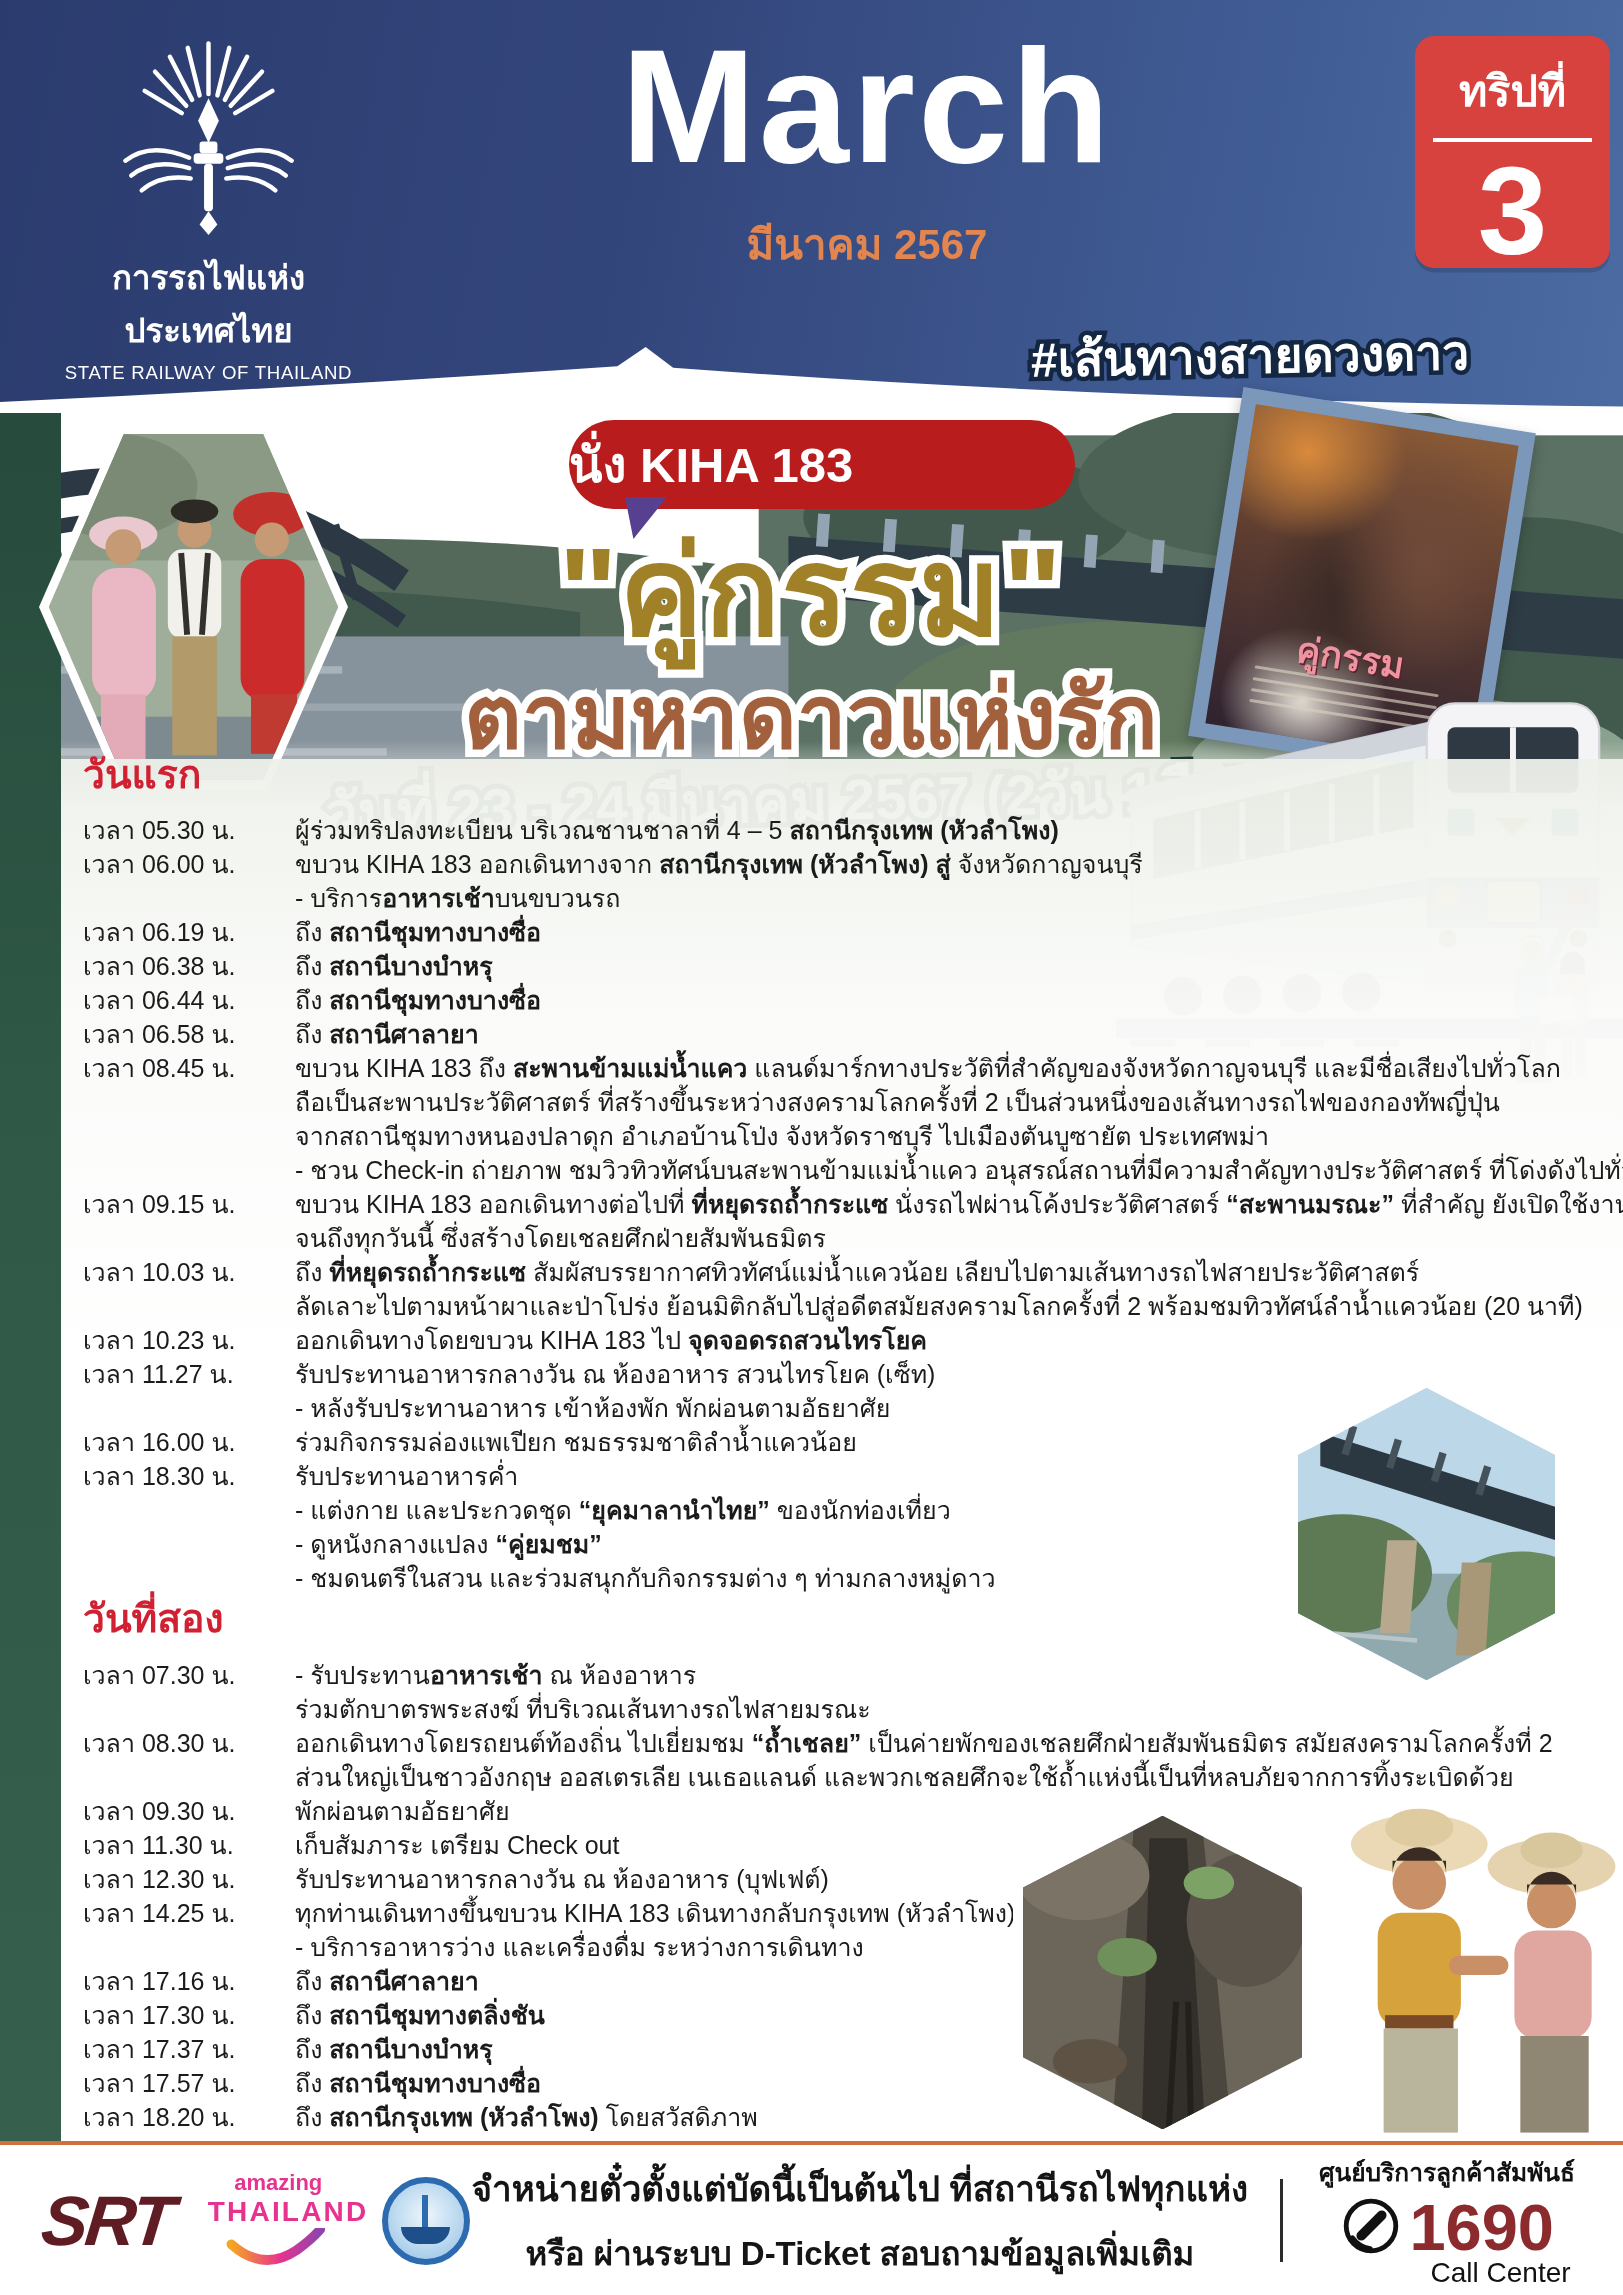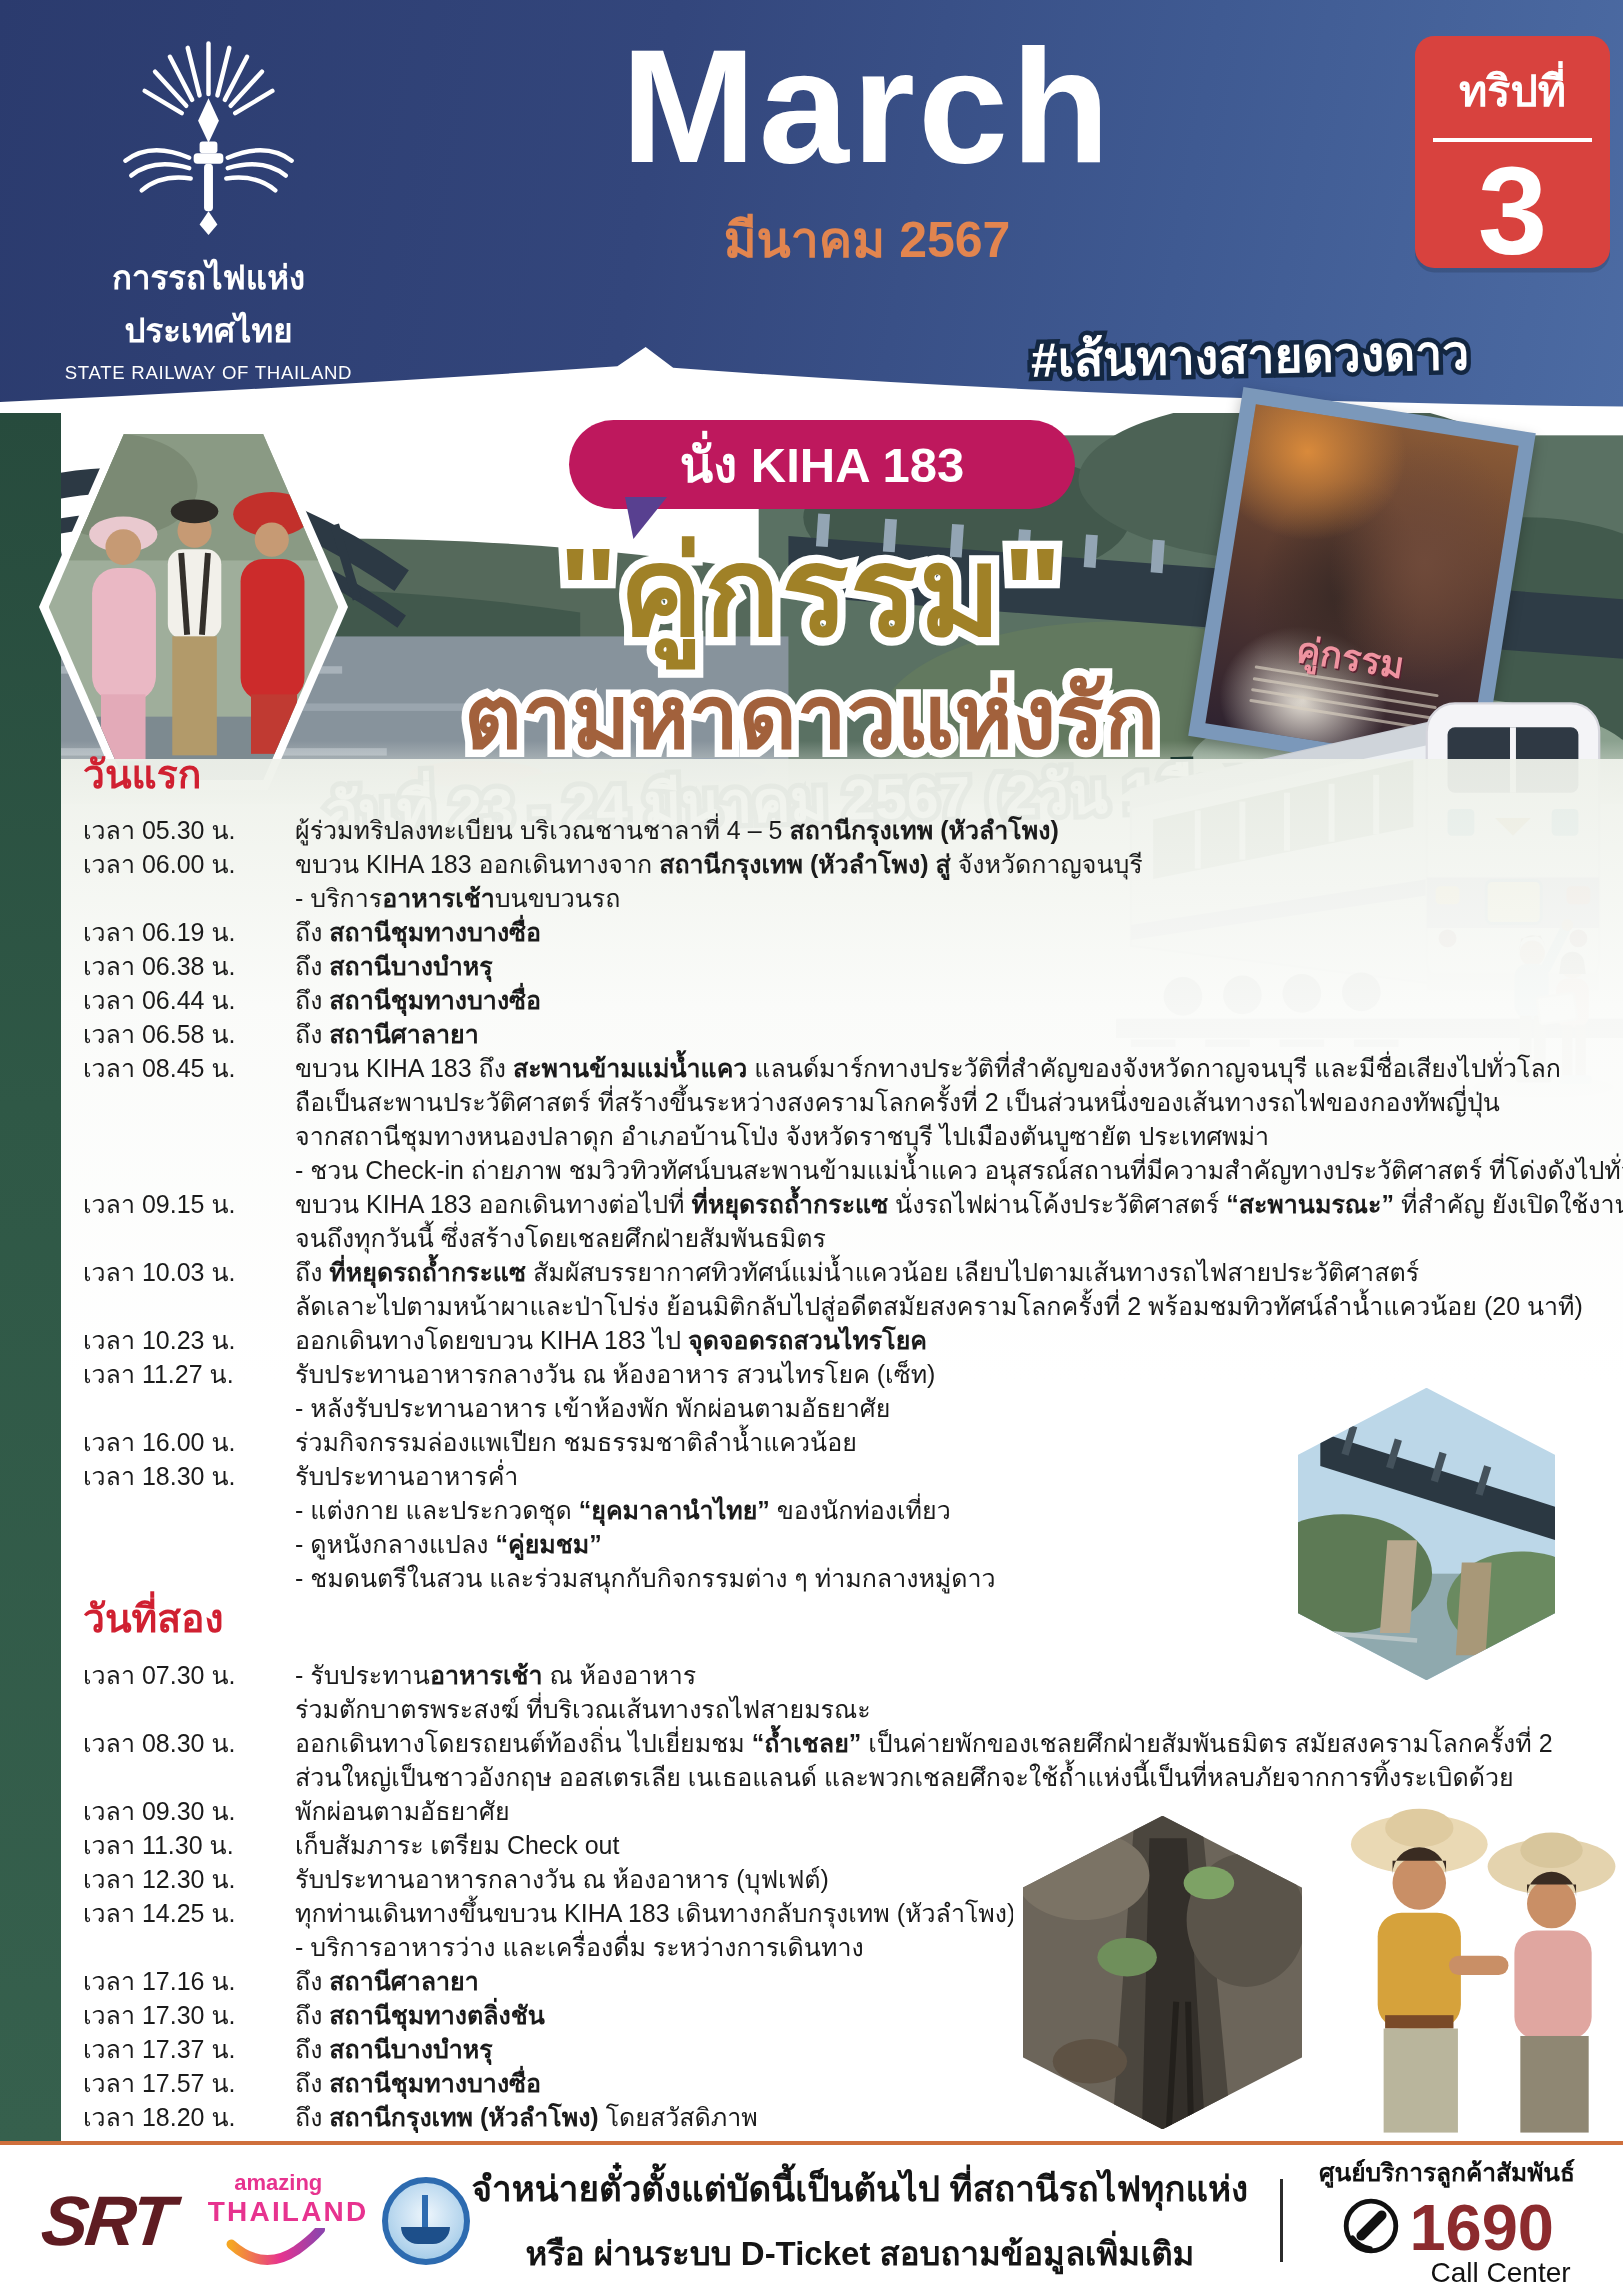--- a/index.html
+++ b/index.html
@@ -8,22 +8,22 @@
   .abs{position:absolute;}
 
   
   .header{left:0;top:0;width:1623px;height:417px;
           background:linear-gradient(100deg,#2b3b6e 0%,#33467c 40%,#3f5a92 72%,#4c6ba3 100%);}
   .org-block{left:45px;top:30px;width:327px;text-align:center;color:#fff;}
   .org-name-th{font-size:33px;font-weight:700;margin-top:10.4px;}
   .org-name-en{font-size:18.6px;letter-spacing:0.7px;margin-top:4.5px;}
   .month-en{left:521px;top:13.4px;width:692px;text-align:center;color:#ffffff;
             font-size:162px;font-weight:800;letter-spacing:3px;}
-  .month-th{left:521px;top:200px;width:692px;text-align:center;color:#e2854f;
-            font-size:50px;font-weight:800;}
+  .month-th{left:521px;top:211px;width:692px;text-align:center;color:#e2854f;
+            font-size:42px;font-weight:800;}
   .trip-card{left:1415px;top:36px;width:195px;height:232px;background:#d8423e;
              border-radius:19.3px;text-align:center;color:#fff;box-shadow:0 4.5px 0 rgba(0,0,0,.15);}
   .trip-label{font-size:43px;font-weight:800;margin-top:21px;}
   .trip-sep{width:159px;height:3.7px;background:#ffffff;margin:13.4px auto 0;}
   .trip-number{font-size:125px;font-weight:800;line-height:1.1;}
   .hashtag-wrap{left:893px;top:318px;width:714px;text-align:center;transform:rotate(-1deg);}
   .header-wave{left:0;top:338px;width:1623px;height:82px;}
 
   
   .outlined{position:relative;display:block;}
@@ -36,22 +36,22 @@
   .scene{left:0;top:413px;width:1623px;height:391px;}
   .side-band-left{left:0;top:413px;width:61px;height:1728px;
                   background:linear-gradient(180deg,#274b3d 0%,#2f5846 40%,#36604d 100%);}
 
   .hex{clip-path:polygon(26% 0,74% 0,100% 50%,74% 100%,26% 100%,0 50%);}
   .hexV{clip-path:polygon(50% 0,100% 23%,100% 77%,50% 100%,0 77%,0 23%);}
   .photo-frame{background:#ffffff;}
   .photo-inner{position:absolute;inset:9.7px;overflow:hidden;}
 
   .people-hex{left:39px;top:424px;width:309px;height:366px;}
-  .bubble{left:569px;top:420px;width:506px;height:89px;background:#be185d;border-radius:46px;
-          display:flex;align-items:center;justify-content:center;}
+  .bubble{left:569px;top:420px;width:506px;height:89px;background:#b91c1c;border-radius:46px;
+          display:flex;align-items:center;justify-content:flex-start;}
   .bubble-tail{left:625px;top:497px;width:42px;height:42px;background:#584090;
                clip-path:polygon(0 0,100% 0,20% 100%);}
   .bubble-text{color:#fff;font-size:49px;font-weight:800;}
   .movie-poster{left:1214px;top:408px;width:296px;height:353px;background:#7b98ba;
                 transform:rotate(9deg);box-shadow:0 6px 13.4px rgba(0,0,0,.25);}
   .movie-inner{position:absolute;inset:15px;overflow:hidden;
      background:
        radial-gradient(141px 126px at 22% 12%,#d98a3b 0%,rgba(217,138,59,0) 70%),
        radial-gradient(126px 164px at 72% 40%,#6f4a3a 0%,rgba(111,74,58,0) 75%),
        radial-gradient(104px 149px at 42% 55%,#3a2a26 0%,rgba(58,42,38,0) 80%),

